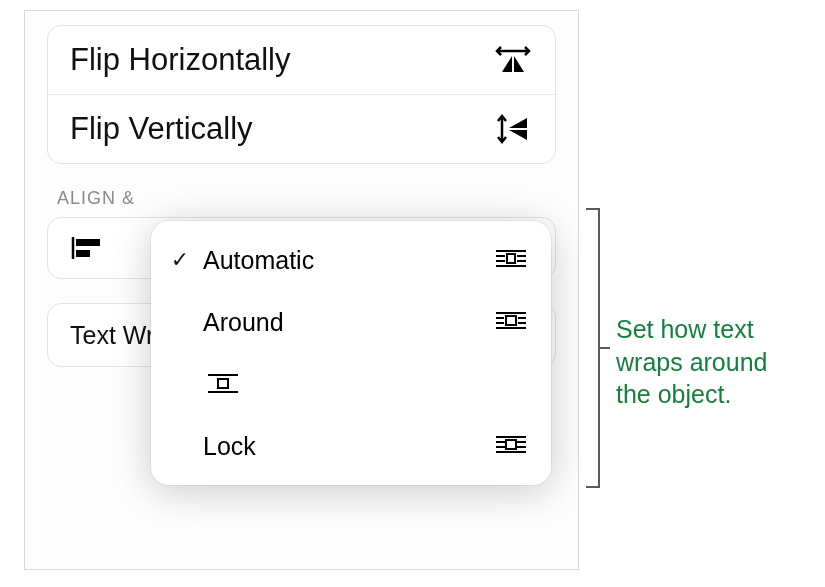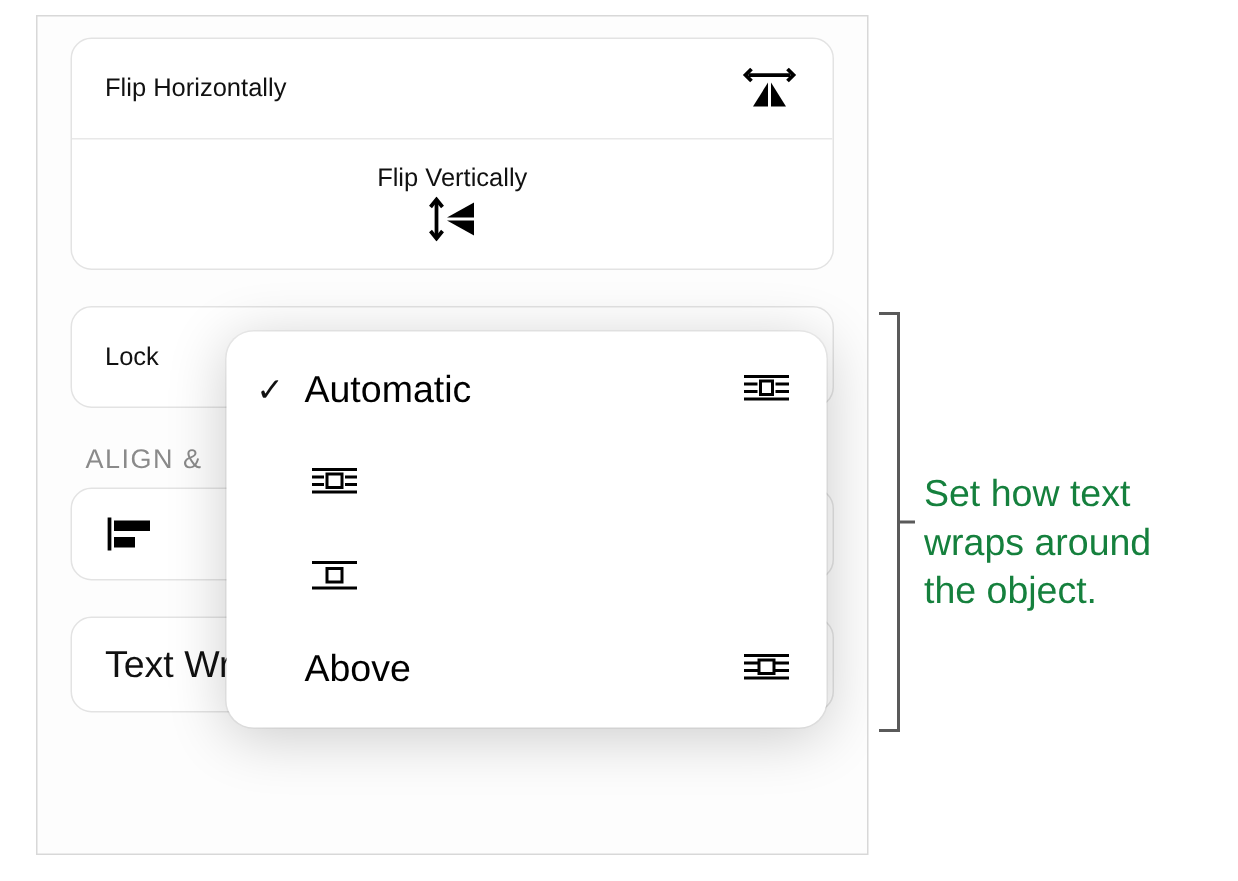--- a/index.html
+++ b/index.html
@@ -31,25 +31,25 @@
     border: 1px solid #e3e3e3;
     border-radius: 14px;
     overflow: hidden;
     margin-bottom: 24px;
   }
   .row {
     display: flex;
     align-items: center;
     justify-content: space-between;
     padding: 16px 22px;
-    font-size: 17px;
+    font-size: 31px;
     color: #111;
     cursor: pointer;
   }
-  .row + .row { border-top: 1px solid #e8e8e8; flex-direction: column; }
+  .row + .row { border-top: 1px solid #e8e8e8; }
   .section-label {
     font-size: 18px;
     letter-spacing: 1px;
     color: #8a8a8a;
     margin: 4px 0 8px 10px;
   }
   .align-row {
     background: #fff;
     border: 1px solid #e3e3e3;
     border-radius: 14px;
@@ -188,31 +188,20 @@
             <line x1="7" y1="3" x2="7" y2="27" stroke="#000" stroke-width="2.5"></line>
             <polyline points="3,7 7,2 11,7" fill="none" stroke="#000" stroke-width="2.5"></polyline>
             <polyline points="3,23 7,28 11,23" fill="none" stroke="#000" stroke-width="2.5"></polyline>
             <polygon points="14,14 32,4 32,14" fill="#000"></polygon>
             <polygon points="14,16 32,26 32,16" fill="#000"></polygon>
           </svg>
         </span>
       </div>
     </div>
 
-    <div class="group">
-      <div class="row">
-        <span>Lock</span>
-        <span class="icon-box">
-          <svg width="26" height="28" viewBox="0 0 26 28">
-            <rect x="4" y="12" width="18" height="13" rx="3" fill="none" stroke="#000" stroke-width="2.4"></rect>
-            <path d="M8 12 V8 a5 5 0 0 1 10 0 v4" fill="none" stroke="#000" stroke-width="2.4"></path>
-          </svg>
-        </span>
-      </div>
-    </div>
 
     <div class="section-label">ALIGN &amp;</div>
     <div class="align-row">
       <span class="icon-box">
         <svg width="34" height="26" viewBox="0 0 34 26">
           <line x1="2" y1="2" x2="2" y2="24" stroke="#000" stroke-width="2.5"></line>
           <rect x="5" y="4" width="24" height="7" fill="#000"></rect>
           <rect x="5" y="15" width="14" height="7" fill="#000"></rect>
         </svg>
       </span>
@@ -254,20 +243,21 @@
           <line x1="22" y1="8" x2="31" y2="8" stroke="#000" stroke-width="2"></line>
           <line x1="1" y1="13" x2="10" y2="13" stroke="#000" stroke-width="2"></line>
           <line x1="22" y1="13" x2="31" y2="13" stroke="#000" stroke-width="2"></line>
           <line x1="1" y1="18" x2="31" y2="18" stroke="#000" stroke-width="2"></line>
           <polygon points="12,6 20,6 20,15 12,15" fill="none" stroke="#000" stroke-width="2"></polygon>
         </svg>
       </span>
     </div>
     <div class="pop-item">
       <span class="pop-check"></span>
+      <span class="pop-label">Around</span>
       <span class="icon-box">
         <svg width="32" height="24" viewBox="0 0 32 24">
           <line x1="1" y1="3" x2="31" y2="3" stroke="#000" stroke-width="2"></line>
           <line x1="1" y1="8" x2="9" y2="8" stroke="#000" stroke-width="2"></line>
           <line x1="23" y1="8" x2="31" y2="8" stroke="#000" stroke-width="2"></line>
           <line x1="1" y1="13" x2="9" y2="13" stroke="#000" stroke-width="2"></line>
           <line x1="23" y1="13" x2="31" y2="13" stroke="#000" stroke-width="2"></line>
           <line x1="1" y1="18" x2="31" y2="18" stroke="#000" stroke-width="2"></line>
           <rect x="11" y="6" width="10" height="9" fill="none" stroke="#000" stroke-width="2"></rect>
         </svg>
@@ -278,21 +268,21 @@
       <span class="icon-box">
         <svg width="32" height="24" viewBox="0 0 32 24">
           <line x1="1" y1="3" x2="31" y2="3" stroke="#000" stroke-width="2"></line>
           <polygon points="11,7 21,7 21,16 11,16" fill="none" stroke="#000" stroke-width="2"></polygon>
           <line x1="1" y1="20" x2="31" y2="20" stroke="#000" stroke-width="2"></line>
         </svg>
       </span>
     </div>
     <div class="pop-item">
       <span class="pop-check"></span>
-      <span class="pop-label">Above</span>
+      <span class="pop-label">Lock</span>
       <span class="icon-box">
         <svg width="32" height="24" viewBox="0 0 32 24">
           <line x1="1" y1="3" x2="31" y2="3" stroke="#000" stroke-width="2"></line>
           <line x1="1" y1="8" x2="31" y2="8" stroke="#000" stroke-width="2"></line>
           <line x1="1" y1="13" x2="31" y2="13" stroke="#000" stroke-width="2"></line>
           <line x1="1" y1="18" x2="31" y2="18" stroke="#000" stroke-width="2"></line>
           <polygon points="11,6 21,6 21,15 11,15" fill="#fff" stroke="#000" stroke-width="2"></polygon>
         </svg>
       </span>
     </div>

